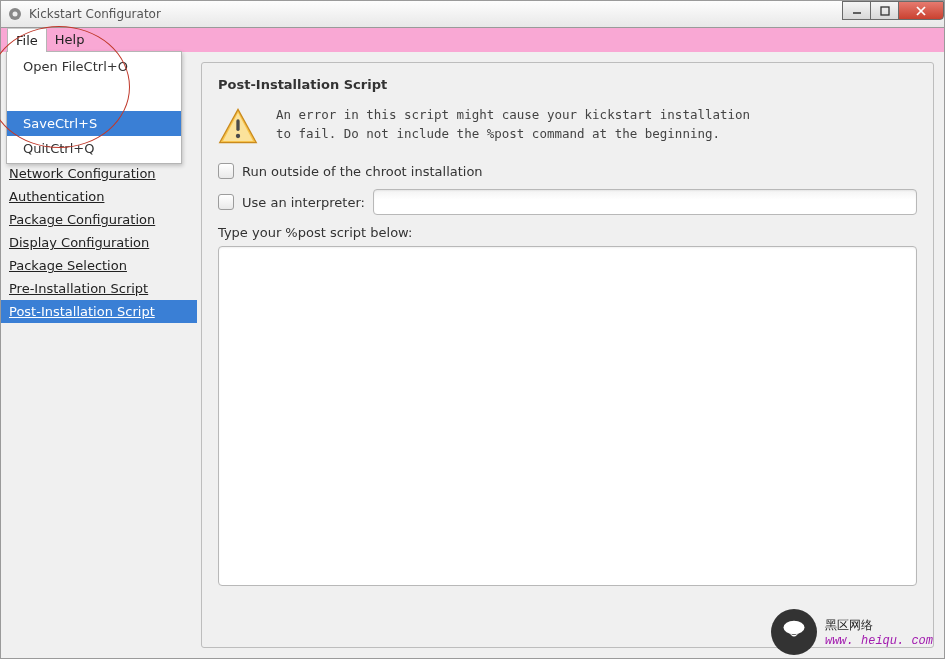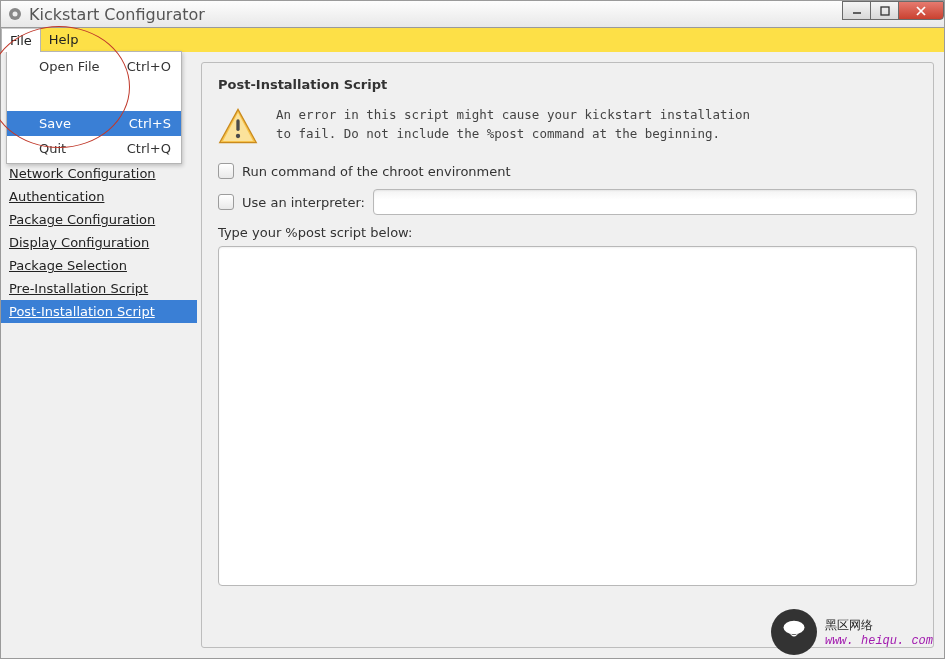--- a/index.html
+++ b/index.html
@@ -21,21 +21,21 @@
   display: flex;
   align-items: center;
   padding-left: 6px;
   position: relative;
 }
 .titlebar .app-icon {
   width: 16px; height: 16px;
   margin-right: 6px;
   display: inline-flex; align-items: center; justify-content: center;
 }
-.titlebar .title { font-size: 16px; color: #555; }
+.titlebar .title { font-size: 12px; color: #555; }
 .win-controls {
   position: absolute; right: 0; top: 0; display: flex; height: 19px;
 }
 .win-btn {
   width: 29px; height: 19px;
   border: 1px solid #6a6a6a;
   margin-left: -1px;
   display: flex; align-items: center; justify-content: center;
   background: linear-gradient(#f5f5f5,#d8d8d8);
   font-size: 11px; font-family: sans-serif;
@@ -43,25 +43,26 @@
 .win-btn.close {
   width: 46px;
   background: linear-gradient(#e67a6f,#c94130);
   color: #fff;
   border-radius: 0 0 4px 0;
 }
 
 
 .menubar {
   height: 24px;
-  background: #fde047;
+  background: #f9a8d4;
   border-left: 1px solid #9a9a9a;
   border-right: 1px solid #9a9a9a;
   display: flex;
   align-items: stretch;
+  padding-left: 6px;
 }
 .menu-item {
   padding: 4px 8px 3px 8px;
   font-size: 13px;
   color: #222;
   cursor: default;
 }
 .menu-item.open {
   background: #fff;
   border: 1px solid #b5b5b5;
@@ -76,24 +77,23 @@
   position: absolute;
   left: 6px; top: 51px;
   width: 176px;
   background: #fff;
   border: 1px solid #b5b5b5;
   box-shadow: 1px 2px 4px rgba(0,0,0,.2);
   z-index: 15;
   padding: 2px 0;
 }
 .dropdown-row {
-  display: flex; justify-content: space-between;
-  padding: 5px 10px 5px 32px;
+  display: flex; 
+  padding: 5px 10px 5px 16px;
   font-size: 13px;
-  gap: 21px;
 }
 .dropdown-row.selected {
   background: #3a7fd5;
   color: #fff;
   margin-top: 32px;
 }
 
 
 .red-circle {
   position: absolute;
@@ -277,21 +277,21 @@
         </svg>
       </div>
       <div class="warn-text">
         <div>An error in this script might cause your kickstart installation</div>
         <div>to fail. Do not include the %post command at the beginning.</div>
       </div>
     </div>
 
     <div class="chk-row">
       <span class="chk"></span>
-      <span>Run command of the chroot environment</span>
+      <span>Run outside of the chroot installation</span>
     </div>
 
     <div class="chk-row">
       <span class="chk"></span>
       <span>Use an interpreter:</span>
       <span class="inline-input"></span>
     </div>
 
     <div class="label-row">Type your %post script below:</div>
     <div class="bigtext"></div>

